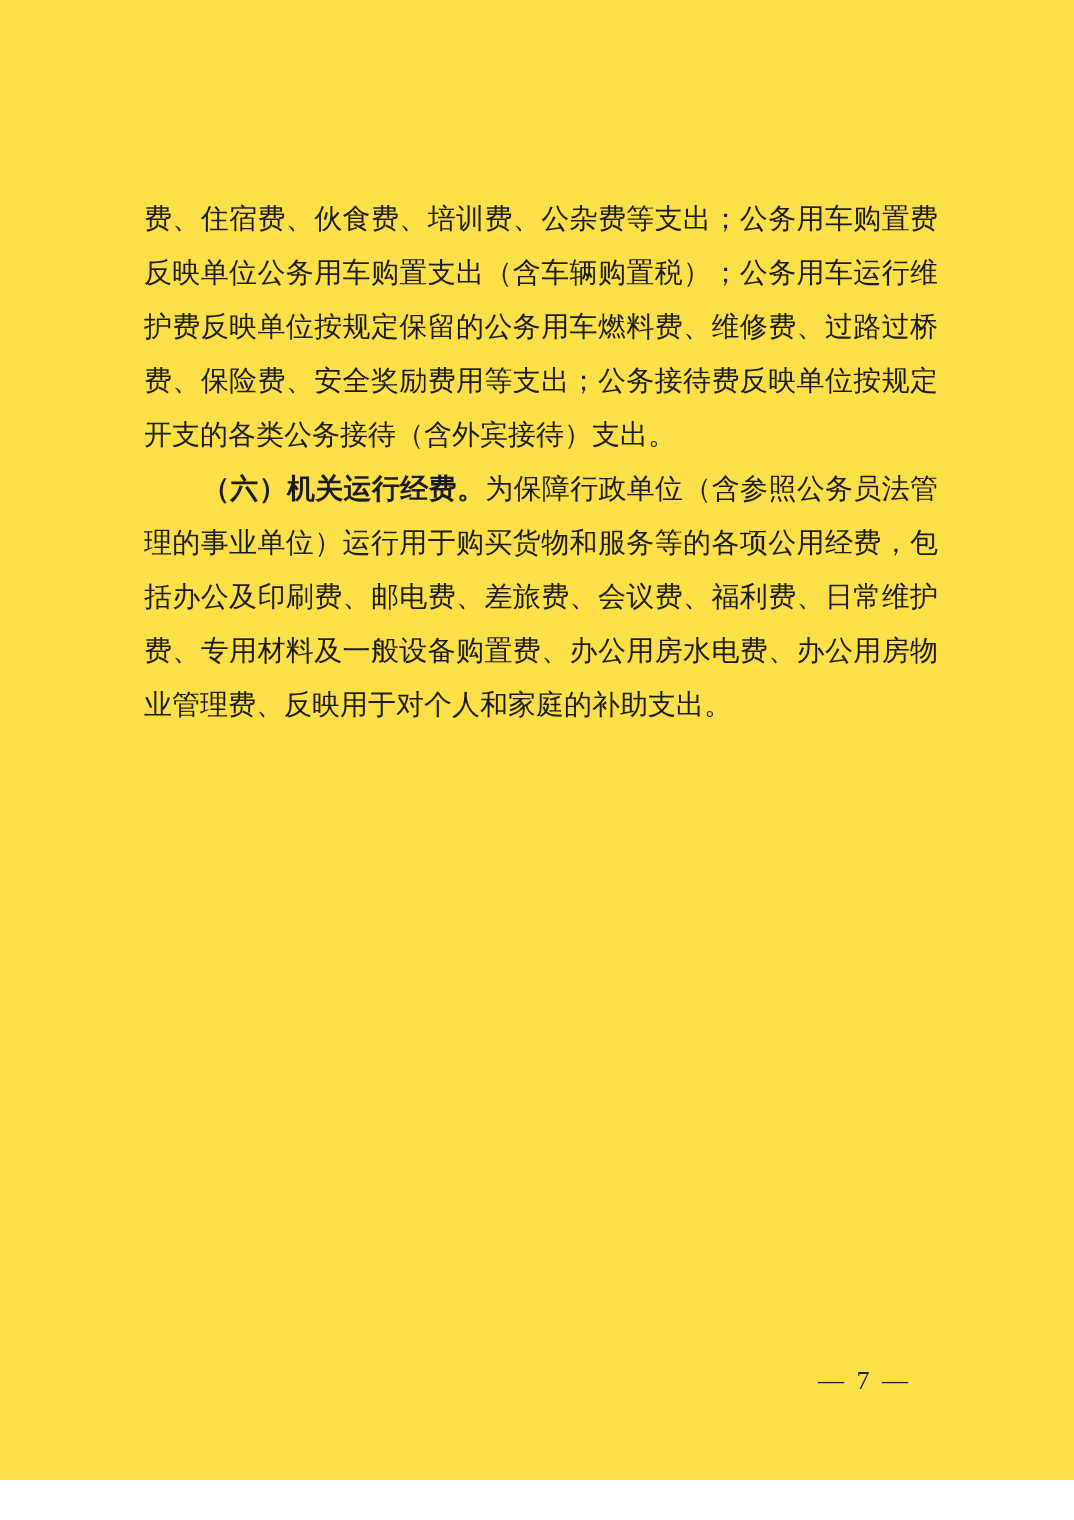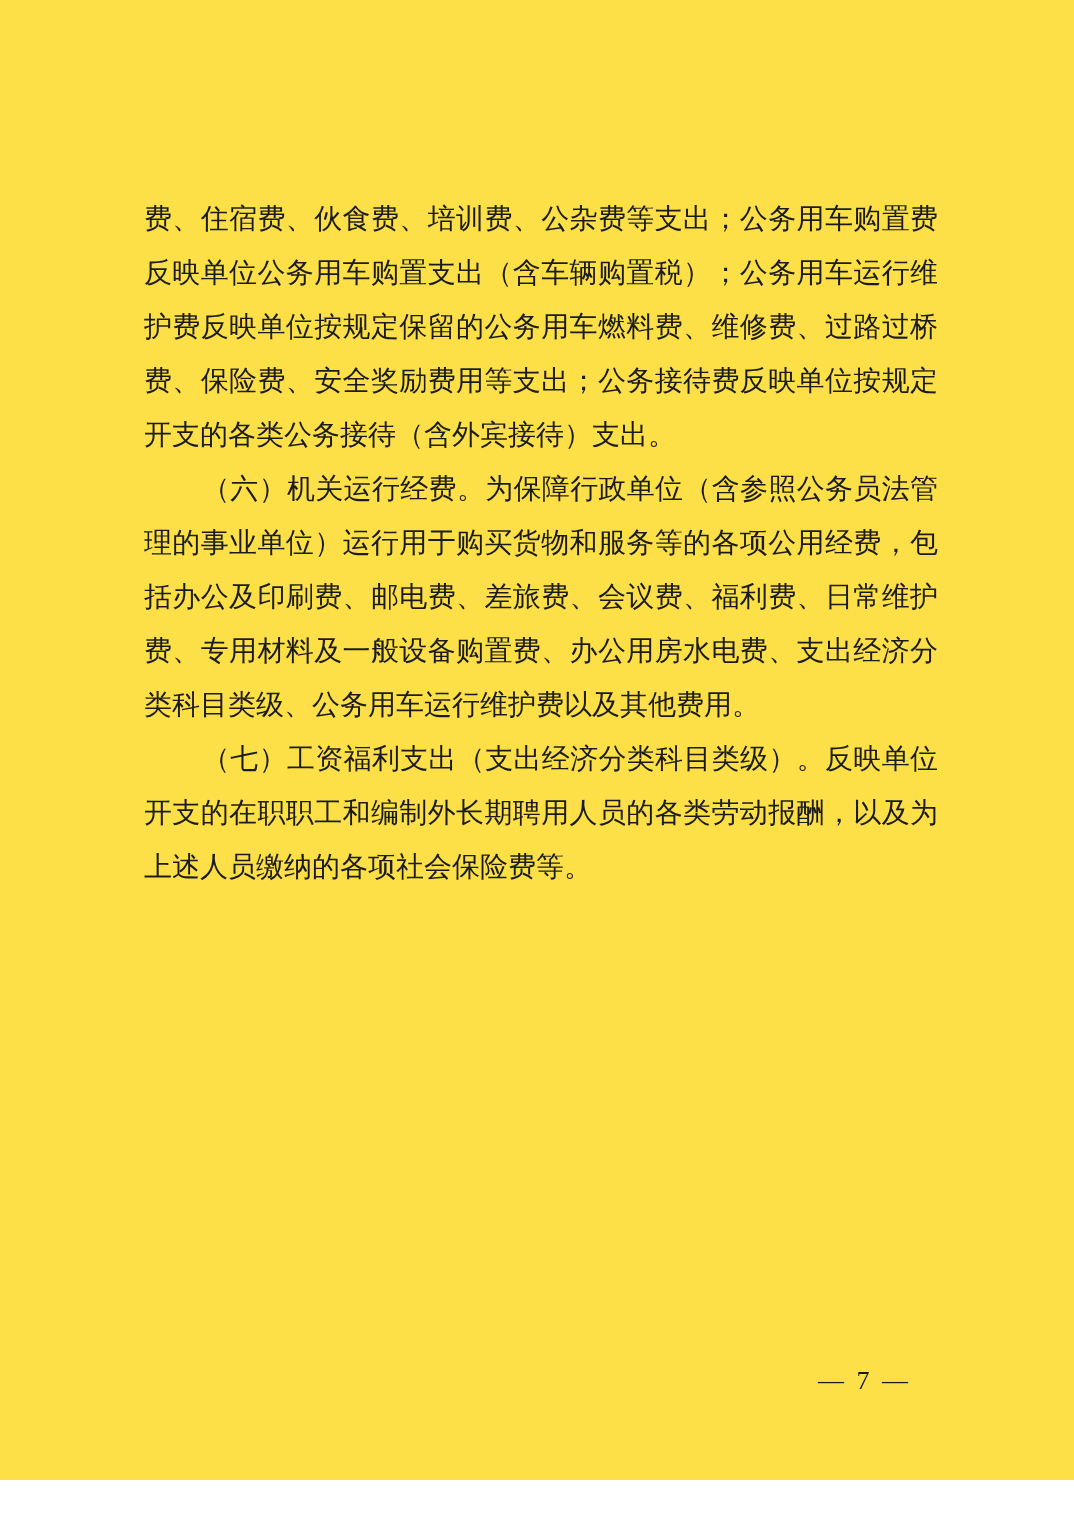--- a/index.html
+++ b/index.html
@@ -27,35 +27,34 @@
     font-size: 28px;
     line-height: 54px;
     text-align: justify;
     text-justify: inter-character;
     word-break: break-all;
   }
   .para.indent {
     text-indent: 58px;
   }
   .seg.bold {
-    font-weight: 400;
+    font-weight: 700;
   }
   .footer {
     position: absolute;
     top: 1366px;
     left: 818px;
     font-size: 26px;
     letter-spacing: 3px;
     color: #1b1b1b;
     white-space: nowrap;
   }
 </style>
 </head>
 <body>
 
 <div class="page">
   <main class="body-text">
       <p class="para"><span class="seg">费、住宿费、伙食费、培训费、公杂费等支出；公务用车购置费反映单位公务用车购置支出（含车辆购置税）；公务用车运行维护费反映单位按规定保留的公务用车燃料费、维修费、过路过桥费、保险费、安全奖励费用等支出；公务接待费反映单位按规定开支的各类公务接待（含外宾接待）支出。</span></p>
-      <p class="para indent"><span class="seg bold">（六）机关运行经费。</span><span class="seg">为保障行政单位（含参照公务员法管理的事业单位）运行用于购买货物和服务等的各项公用经费，包括办公及印刷费、邮电费、差旅费、会议费、福利费、日常维护费、专用材料及一般设备购置费、办公用房水电费、支出经济分类科目类级、公务用车运行维护费以及其他费用。</span></p>
-      <p class="para indent"><span class="seg bold">（七）工资福利支出（支出经济分类科目类级）。</span><span class="seg">反映单位开支的在职职工和编制外长期聘用人员的各类劳动报酬，以及为上述人员缴纳的各项社会保险费等。</span></p>
+      <p class="para indent"><span class="seg bold">（六）机关运行经费。</span><span class="seg">为保障行政单位（含参照公务员法管理的事业单位）运行用于购买货物和服务等的各项公用经费，包括办公及印刷费、邮电费、差旅费、会议费、福利费、日常维护费、专用材料及一般设备购置费、办公用房水电费、办公用房物业管理费、反映用于对个人和家庭的补助支出。</span></p>
     </main>
   <div class="footer">— 7 —</div>
 </div>
 
 </body></html>

